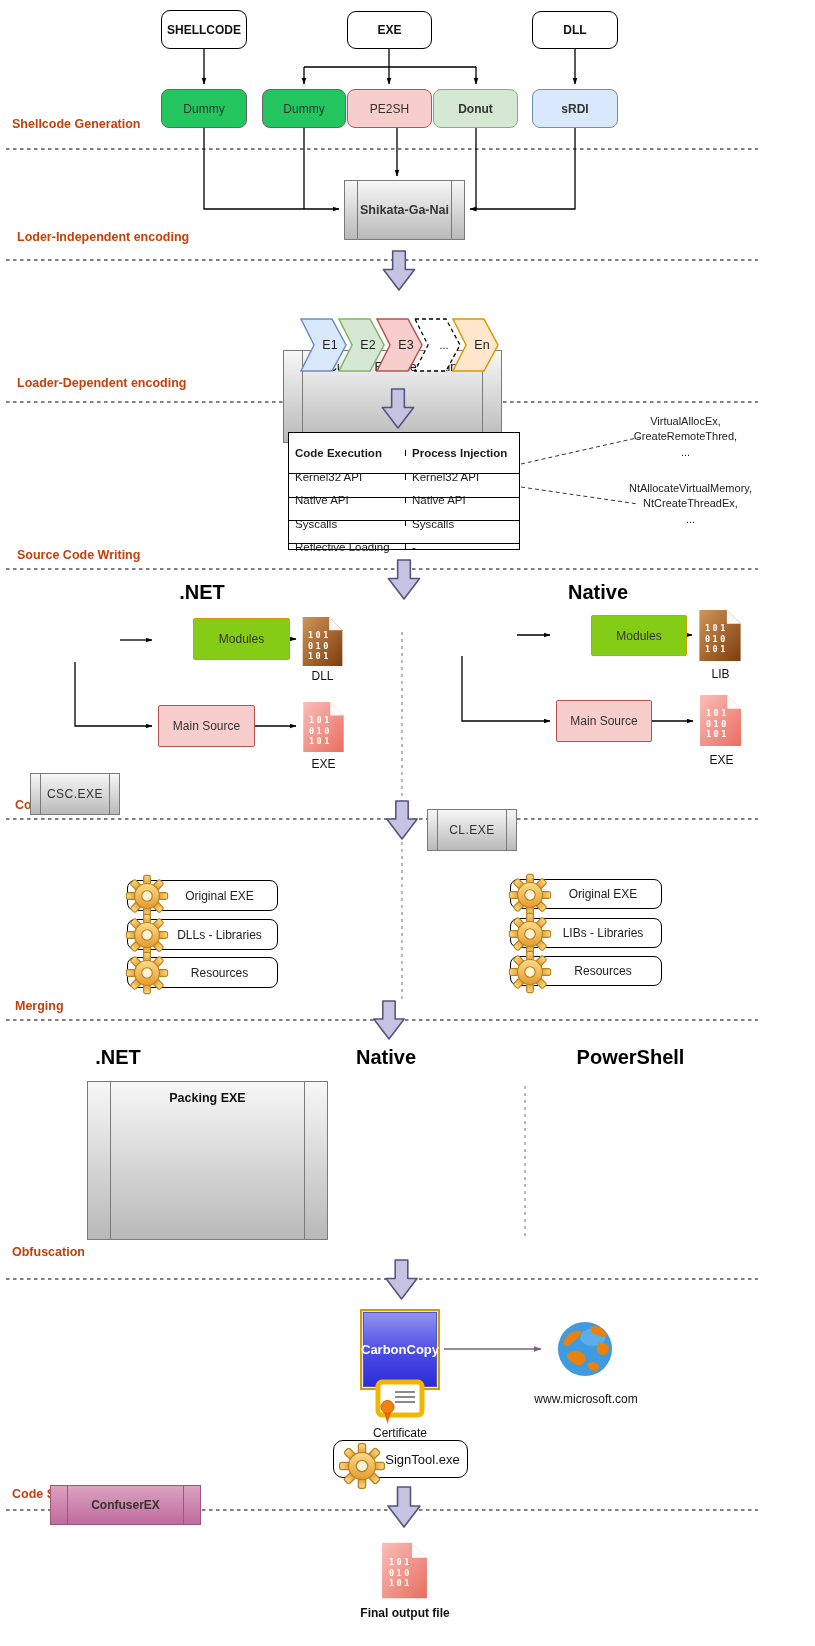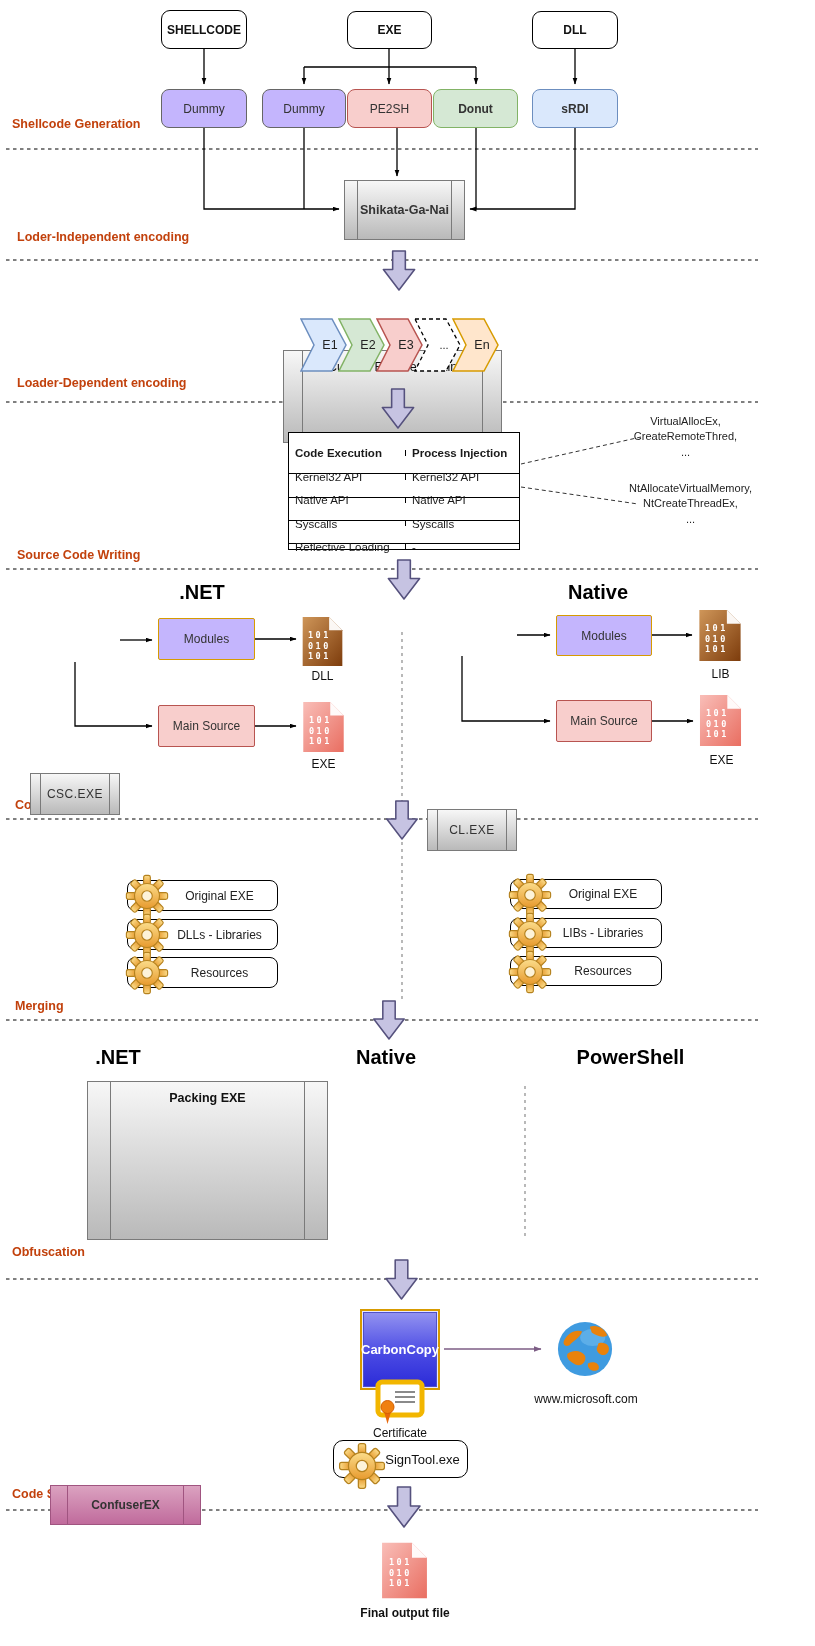--- a/index.html
+++ b/index.html
@@ -4,41 +4,41 @@
 <style>
   * { box-sizing: border-box; margin: 0; padding: 0; }
   html,body { background:#ffffff; }
   body { font-family: "Liberation Sans", sans-serif; color:#1a1a1a; }
   .canvas { position:relative; width:815px; height:1646px; background:#fff; overflow:hidden; }
   .abs { position:absolute; }
   .wires { position:absolute; left:0; top:0; z-index:1; }
   .node { z-index:3; display:flex; align-items:center; justify-content:center;
           font-size:12px; color:#333; text-align:center; }
   .rounded { border:1.6px solid #000; border-radius:9px; background:#fff; font-weight:bold; color:#111; }
-  .plain  { border:1px solid #666; border-radius:8px; background:#c4b5fd; }
+  .plain  { border:1px solid #666; border-radius:8px; background:#22c55e; }
   .tool-red   { border:1px solid #b85450; border-radius:8px; background:#f8cecc; font-weight:normal; }
   .tool-green { border:1px solid #82b366; border-radius:8px; background:#d5e8d4; font-weight:bold; }
   .tool-blue  { border:1px solid #6c8ebf; border-radius:8px; background:#dae8fc; font-weight:bold; }
   .proc { position:relative; background:linear-gradient(180deg,#f7f7f7 0%,#b9b9b9 100%); border:1px solid #7a7a7a; }
   .proc::before, .proc::after { content:""; position:absolute; top:0; bottom:0; width:0; border-left:1px solid #7a7a7a; }
   .proc::before { left:var(--inset,10px); }
   .proc::after  { right:var(--inset,10px); }
   .proc-pink   { background:linear-gradient(180deg,#dba2c0 0%,#c06b9c 100%); border-color:#a05480; }
   .proc-pink::before,.proc-pink::after { border-color:#a05480; }
   .stage-label { font-size:12.5px; font-weight:bold; color:#c2410c; z-index:3; }
   .sec-heading { font-size:20px; font-weight:bold; color:#000; text-align:center; z-index:3; }
   .tbl { z-index:3; border:1px solid #000; background:#fff; display:grid;
          grid-template-columns:116px 114px; grid-auto-rows:23.3px; font-size:11.5px; }
   .tbl > div { display:flex; align-items:center; padding-left:6px; border-top:1px solid #000;margin-top:17px; }
   .tbl > div:nth-child(-n+2) { border-top:none; font-weight:bold; }
   .tbl > div:nth-child(even) { border-left:1px solid #000; }
   .note { z-index:3; font-size:11px; color:#222; text-align:center; line-height:1.4; }
   .pre { white-space:pre-line; }
   .fill-box { border-radius:2px; }
-  .modules { background:#c4b5fd; border:1px solid #d79b00; }
+  .modules { background:#84cc16; border:1px solid #d79b00;margin-left:35px; }
   .mainsrc { background:#f8cecc; border:1px solid #b85450; }
   .item { background:#fff; border:1.4px solid #000; border-radius:8px; z-index:4;
           display:flex; align-items:center; justify-content:center; padding-left:34px; font-size:12px; color:#222; }
   .icon-label { z-index:3; font-size:12px; color:#111; text-align:center; }
   .chev { z-index:4; width:48px; height:54px; }
   .chev svg { position:absolute; left:0; top:0; }
   .chev span { position:absolute; left:12px; top:0; right:0; bottom:0; display:flex;
                align-items:center; justify-content:center; font-size:12.5px; color:#222; }
   .glyph { position:absolute; left:7px; top:14px; z-index:5; color:#fff; font-weight:bold;
            font-family:"DejaVu Sans Mono", monospace; font-size:8.5px; letter-spacing:2.5px;

